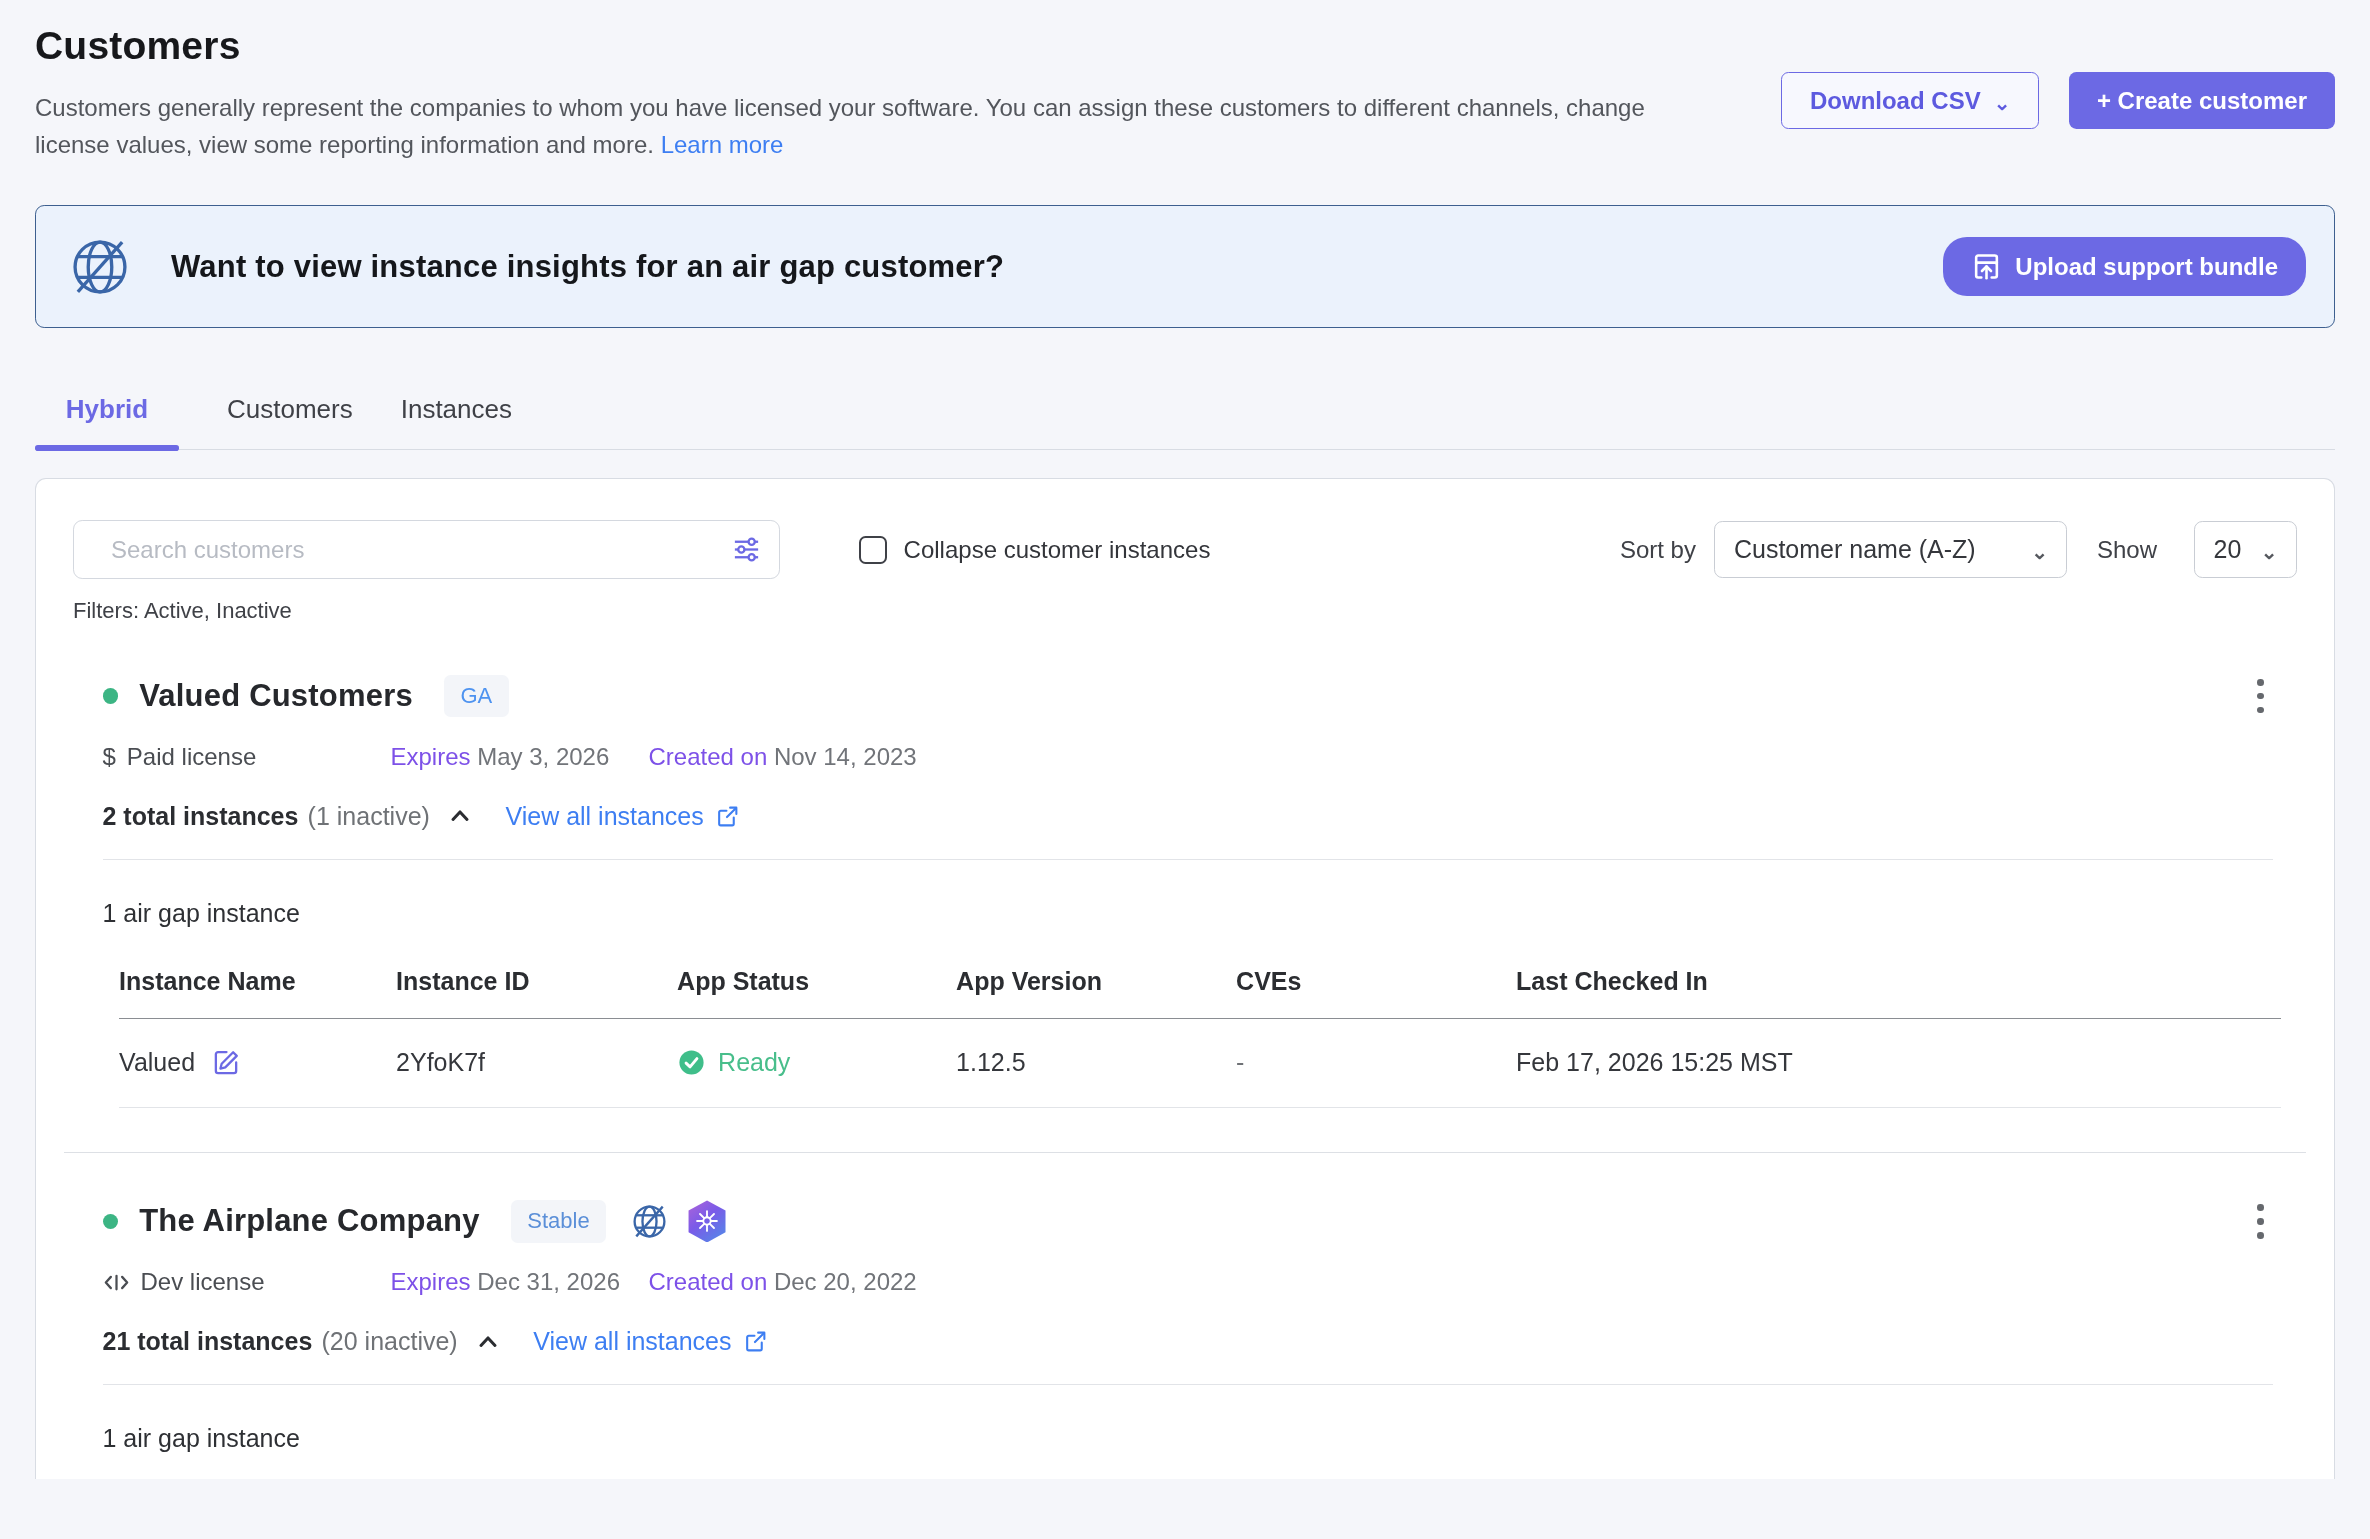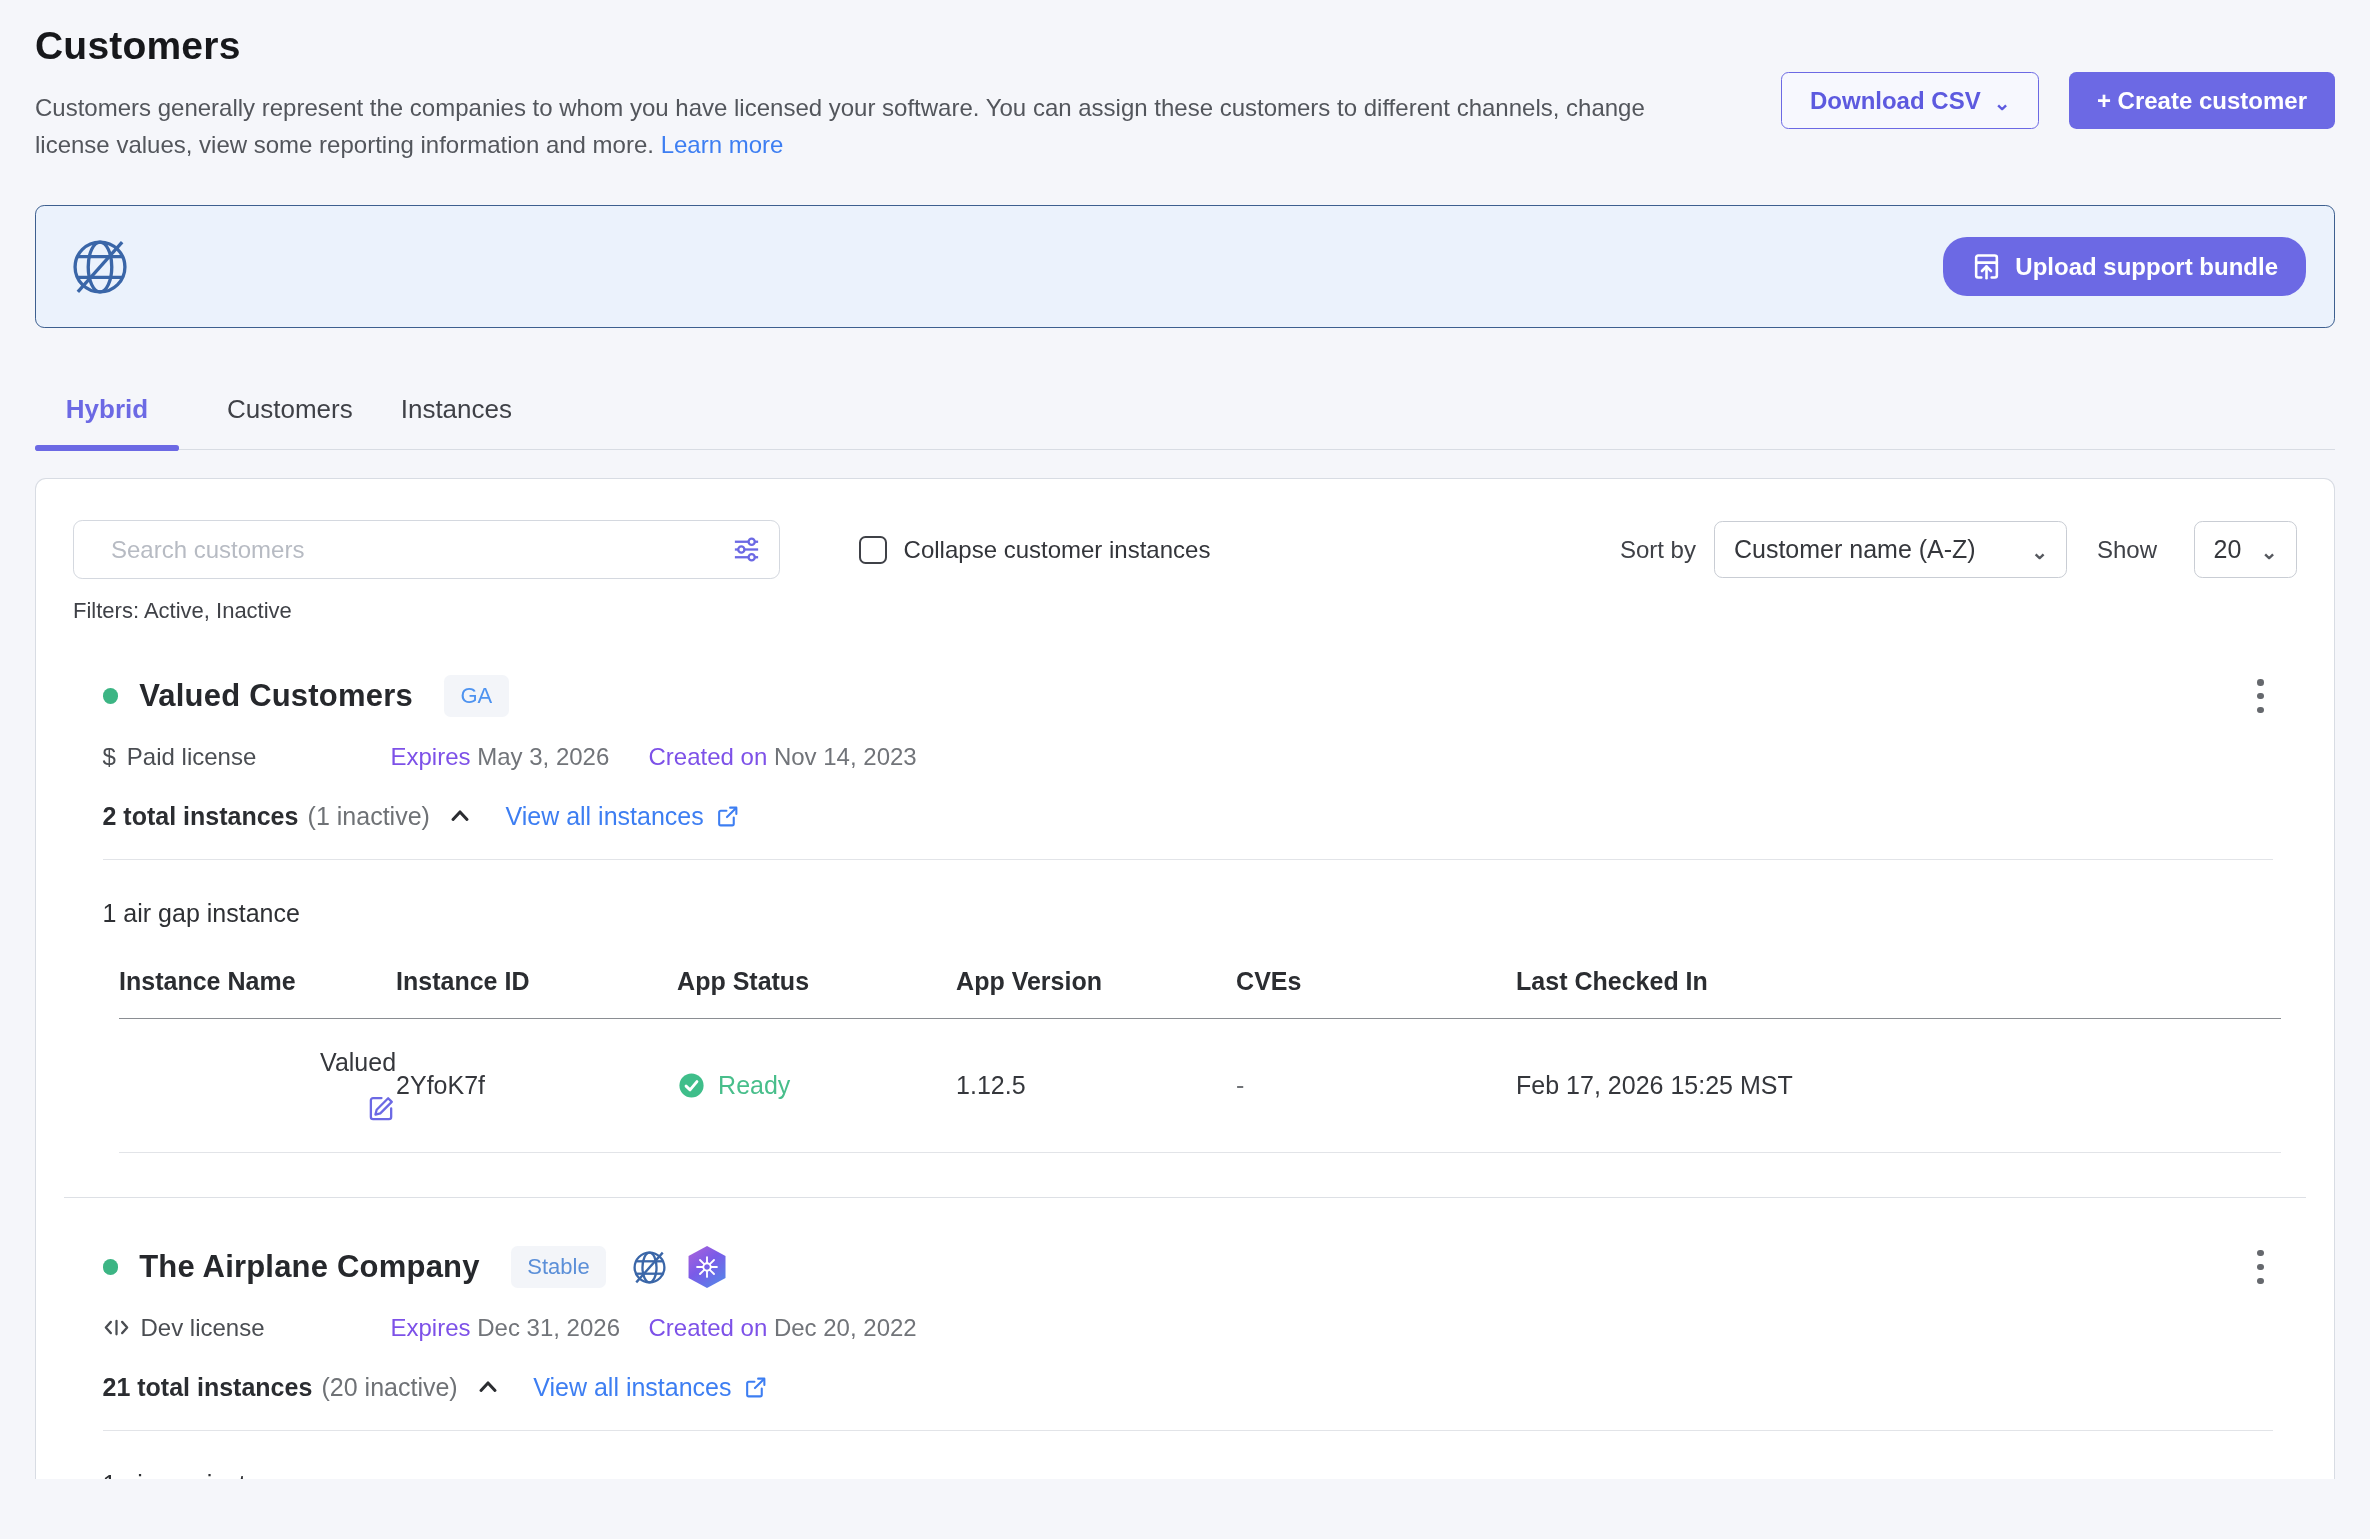--- a/index.html
+++ b/index.html
@@ -90,21 +90,21 @@
   .row-divider { border:none; border-top:1.8px solid #E2E4E8; margin-top:28px; }
   .section-divider { border:none; border-top:1.8px solid #DDE0E5; margin:0 -9.2px; margin-top:0; }
 
   .airgap-heading { margin-top:39px; font-size:25px; font-weight:500; color:#2E3034; }
 
   table { border-collapse:collapse; table-layout:fixed; width:2162px; margin-left:16.6px; margin-top:26px; }
   col.c1{width:277px} col.c2{width:281px} col.c3{width:279px} col.c4{width:280px} col.c5{width:280px} col.c6{width:auto}
   th { text-align:left; font-size:25px; font-weight:700; color:#2B2D31; padding:13px 0 22px;
        border-bottom:1.8px solid #8A8D92; }
   td { font-size:25px; color:#35373C; padding:29.5px 0; border-bottom:1.8px solid #E2E4E8; }
-  .cell-name { display:flex; align-items:flex-end; gap:16.6px;flex-direction:column; }
+  .cell-name { display:flex; align-items:center; gap:16.6px; }
   .status-ready { display:flex; align-items:center; gap:12px; color:#48BE8B; }
   .dash { color:#6F7276; }
 
   
   .k8s { width:42px; height:42px; display:flex; align-items:center; justify-content:center;
          background:linear-gradient(140deg,#B364D8 0%,#7A5BE8 45%,#4E8FE8 100%);
          clip-path:polygon(50% 0%, 94% 24%, 94% 76%, 50% 100%, 6% 76%, 6% 24%); }
 </style>
 </head>
 <body>
@@ -131,20 +131,21 @@
   <div class="banner">
     <svg width="72" height="72" viewBox="0 0 52 52">
       <g fill="none" stroke="#3A66A8" stroke-width="2.4">
         <circle cx="26" cy="26" r="18"></circle>
         <ellipse cx="26" cy="26" rx="8.5" ry="18"></ellipse>
         <line x1="10" y1="18.5" x2="42" y2="18.5"></line>
         <line x1="10" y1="33.5" x2="42" y2="33.5"></line>
         <line x1="10" y1="44" x2="42" y2="8"></line>
       </g>
     </svg>
+    <h2 class="banner-title">Want to view instance insights for an air gap customer?</h2>
     <button class="btn btn-primary">
       <svg width="31" height="31" viewBox="0 0 24 24">
         <g fill="none" stroke="#FFFFFF" stroke-width="2" stroke-linecap="round" stroke-linejoin="round">
           <path d="M4 10 V5 a1.5 1.5 0 0 1 1.5-1.5 h13 A1.5 1.5 0 0 1 20 5 v5"></path>
           <path d="M4 10 v9 a1.5 1.5 0 0 0 1.5 1.5 H8"></path>
           <path d="M20 10 v9 a1.5 1.5 0 0 1 -1.5 1.5 H16"></path>
           <path d="M4 9 h16"></path>
           <path d="M12 21 V12"></path>
           <path d="M8.5 15.5 L12 12 l3.5 3.5"></path>
         </g>

